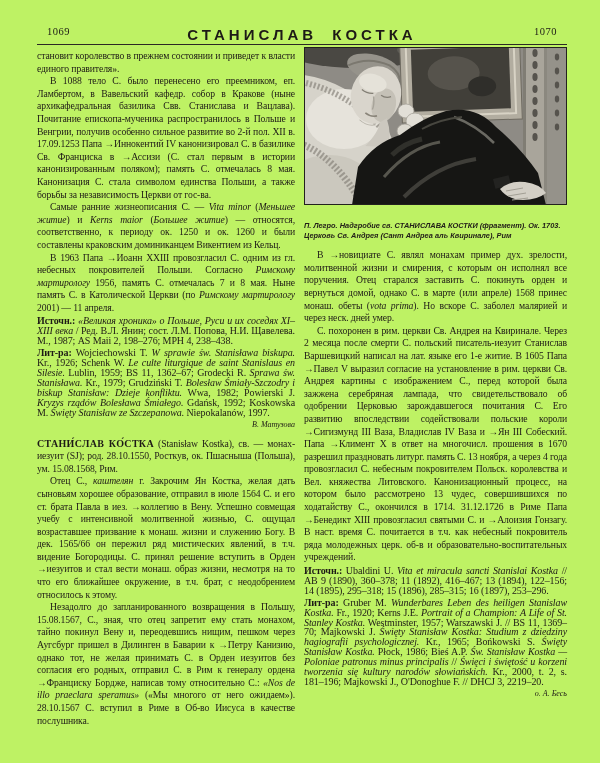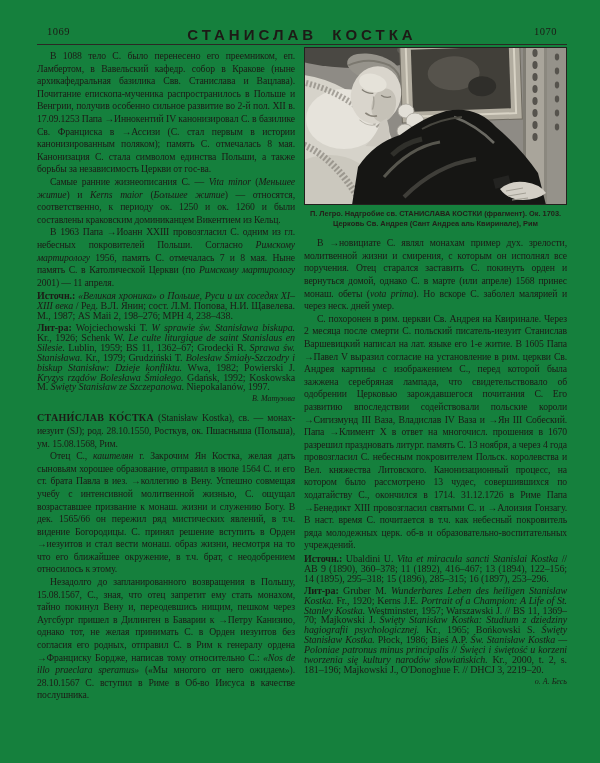--- a/index.html
+++ b/index.html
@@ -1,18 +1,18 @@
 <!DOCTYPE html>
 <html lang="ru"><head>
 <meta charset="utf-8">
 <style>
   html,body{margin:0;padding:0;background:#dcdad6;}
   .page{
     position:relative;width:600px;height:763px;margin:0 auto;
-    background:#15803d;color:#1d1a16;overflow:hidden;
+    background:#bef264;color:#1d1a16;overflow:hidden;
     font-family:"Liberation Serif", serif;
   }
   
   .hdr{position:absolute;top:26px;left:37px;right:33px;height:16px;}
   .pn{position:absolute;top:0;font-size:10.5px;letter-spacing:.5px;}
   .pn.l{left:10px;} .pn.r{right:10px;}
   .rt{
     position:absolute;left:0;right:0;text-align:center;top:0;
     font-family:"Liberation Sans", sans-serif;font-weight:bold;
     font-size:15px;letter-spacing:4px;word-spacing:7px;
@@ -37,39 +37,40 @@
     margin:1px 0 2px;
   }
   .entry{margin-top:8px;}
   .i{font-style:italic;}
   .b{font-weight:bold;}
   .entry .b{font-size:10px;letter-spacing:.3px;}
   
   figure{margin:0 0 6px 0;width:263px;}
   figure svg{display:block;}
   figcaption{
-    margin-top:4px;
-    font-family:"Liberation Sans", sans-serif;font-weight:bold;
-    font-size:7.4px;line-height:9.6px;color:#232019;letter-spacing:0;text-align:center;
+    margin-top:16px;
+    font-family:"Liberation Sans", sans-serif;font-style:italic;font-weight:bold;
+    font-size:7.4px;line-height:9.6px;color:#232019;letter-spacing:0;
   }
   .col.right .body:first-of-type{margin-top:9px;}
 </style>
 </head>
 <body>
 
 <div class="page">
 
   <div class="hdr">
     <span class="pn l">1069</span>
     <div class="rt">СТАНИСЛАВ КОСТКА</div>
     <span class="pn r">1070</span>
   </div>
   <div class="rule"></div>
 
   <div class="col left">
+    <p class="body"><span>становит королевство в прежнем состоянии и приведет к власти единого правителя».</span></p>
     <p class="body ind"><span>В 1088 тело С. было перенесено его преемником, еп. Ламбертом, в Вавельский кафедр. собор в Кракове (ныне архикафедральная базилика Свв. Станислава и Вацлава). Почитание епископа-мученика распространилось в Польше и Венгрии, получив особенно сильное развитие во 2-й пол. XII в. 17.09.1253 Папа →Иннокентий IV канонизировал С. в базилике Св. Франциска в →Ассизи (С. стал первым в истории канонизированным поляком); память С. отмечалась 8 мая. Канонизация С. стала символом единства Польши, а также борьбы за независимость Церкви от гос-ва.</span></p>
     <p class="body ind"><span>Самые ранние жизнеописания С. — </span><span class="i">Vita minor</span><span> (</span><span class="i">Меньшее житие</span><span>) и </span><span class="i">Kerns maior</span><span> (</span><span class="i">Большее житие</span><span>) — относятся, соответственно, к периоду ок. 1250 и ок. 1260 и были составлены краковским доминиканцем Викентием из Кельц.</span></p>
     <p class="body ind"><span>В 1963 Папа →Иоанн XXIII провозгласил С. одним из гл. небесных покровителей Польши. Согласно </span><span class="i">Римскому мартирологу</span><span> 1956, память С. отмечалась 7 и 8 мая. Ныне память С. в Католической Церкви (по </span><span class="i">Римскому мартирологу</span><span> 2001) — 11 апреля.</span></p>
     <p class="small"><span class="b">Источн.:</span><span> </span><span class="i">«Великая хроника» о Польше, Руси и их соседях XI–XIII века</span><span> / Ред. В.Л. Янин; сост. Л.М. Попова, Н.И. Щавелева. М., 1987; AS Maii 2, 198–276; MPH 4, 238–438.</span></p>
     <p class="small"><span class="b">Лит-ра:</span><span> Wojciechowski T. </span><span class="i">W sprawie św. Stanisława biskupa.</span><span> Kr., 1926; Schenk W. </span><span class="i">Le culte liturgique de saint Stanislaus en Silesie.</span><span> Lublin, 1959; BS 11, 1362–67; Grodecki R. </span><span class="i">Sprawa św. Stanisława.</span><span> Kr., 1979; Grudziński T. </span><span class="i">Bolesław Śmiały-Szczodry i biskup Stanisław: Dzieje konfliktu.</span><span> Wwa, 1982; Powierski J. </span><span class="i">Kryzys rządów Bolesława Śmiałego.</span><span> Gdańsk, 1992; Koskowska M. </span><span class="i">Święty Stanisław ze Szczepanowa.</span><span> Niepokalanów, 1997.</span></p>
     <p class="sig">В. Матузова</p>
     <p class="body entry"><span class="b">СТАНИ́СЛАВ КО́СТКА</span><span> (Stanisław Kostka), св. — монах-иезуит (SJ); род. 28.10.1550, Росткув, ок. Пшасныша (Польша), ум. 15.08.1568, Рим.</span></p>
     <p class="body ind"><span>Отец С., </span><span class="i">каштелян</span><span> г. Закрочим Ян Костка, желая дать сыновьям хорошее образование, отправил в июле 1564 С. и его ст. брата Павла в иез. →коллегию в Вену. Успешно совмещая учебу с интенсивной молитвенной жизнью, С. ощущал возраставшее призвание к монаш. жизни и служению Богу. В дек. 1565/66 он пережил ряд мистических явлений, в т.ч. видение Богородицы. С. принял решение вступить в Орден →иезуитов и стал вести монаш. образ жизни, несмотря на то что его ближайшее окружение, в т.ч. брат, с неодобрением относилось к этому.</span></p>
     <p class="body ind"><span>Незадолго до запланированного возвращения в Польшу, 15.08.1567, С., зная, что отец запретит ему стать монахом, тайно покинул Вену и, переодевшись нищим, пешком через Аугсбург пришел в Дилинген в Баварии к →Петру Канизию, однако тот, не желая принимать С. в Орден иезуитов без согласия его родных, отправил С. в Рим к генералу ордена →Франциску Бордже, написав тому относительно С.: </span><span class="i">«Nos de illo praeclara speramus»</span><span> («Мы многого от него ожидаем»). 28.10.1567 С. вступил в Риме в Об-во Иисуса в качестве послушника.</span></p>
   </div>

